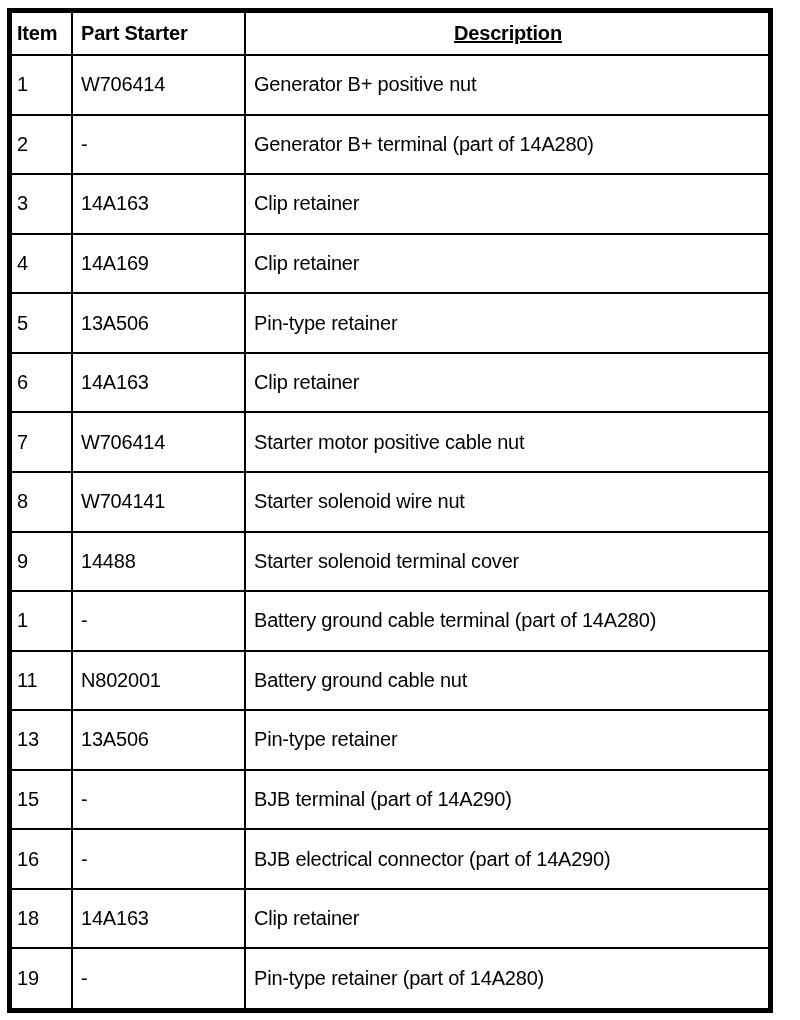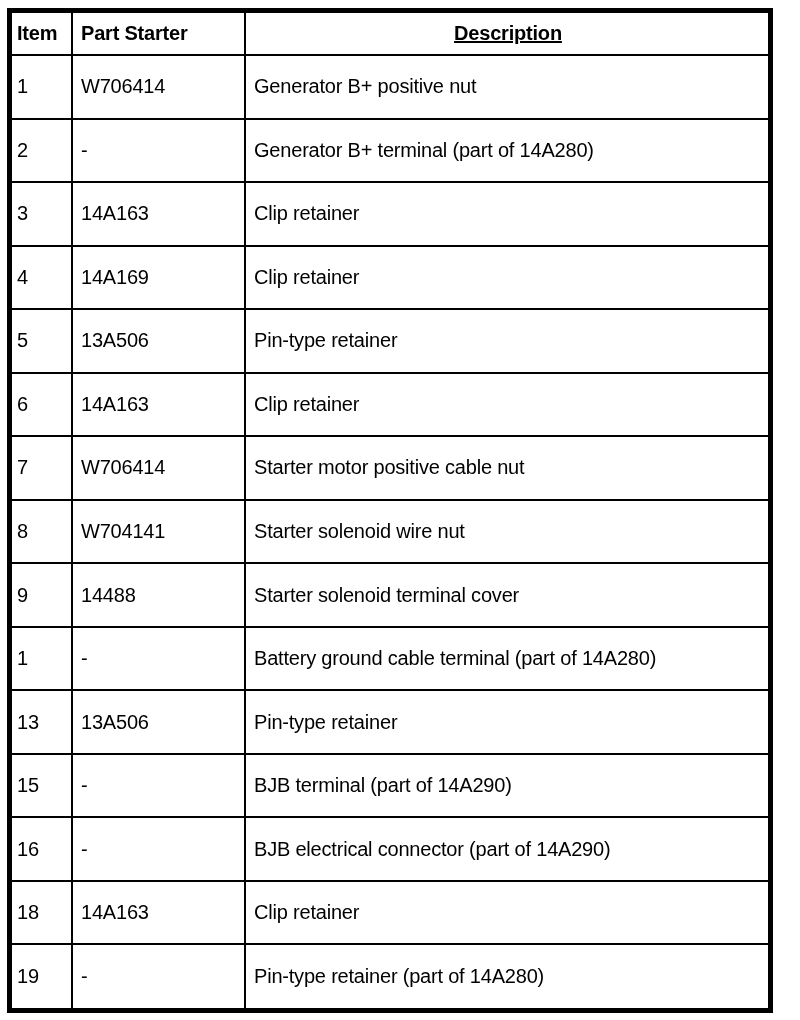--- a/index.html
+++ b/index.html
@@ -130,20 +130,25 @@
             <td class="item-col">9</td>
             <td>14488</td>
             <td>Starter solenoid terminal cover</td>
           </tr>
           <tr>
             <td class="item-col">1</td>
             <td>-</td>
             <td>Battery ground cable terminal (part of 14A280)</td>
           </tr>
           <tr>
+            <td class="item-col">11</td>
+            <td>N802001</td>
+            <td>Battery ground cable nut</td>
+          </tr>
+          <tr>
             <td class="item-col">13</td>
             <td>13A506</td>
             <td>Pin-type retainer</td>
           </tr>
           <tr>
             <td class="item-col">15</td>
             <td>-</td>
             <td>BJB terminal (part of 14A290)</td>
           </tr>
           <tr>

